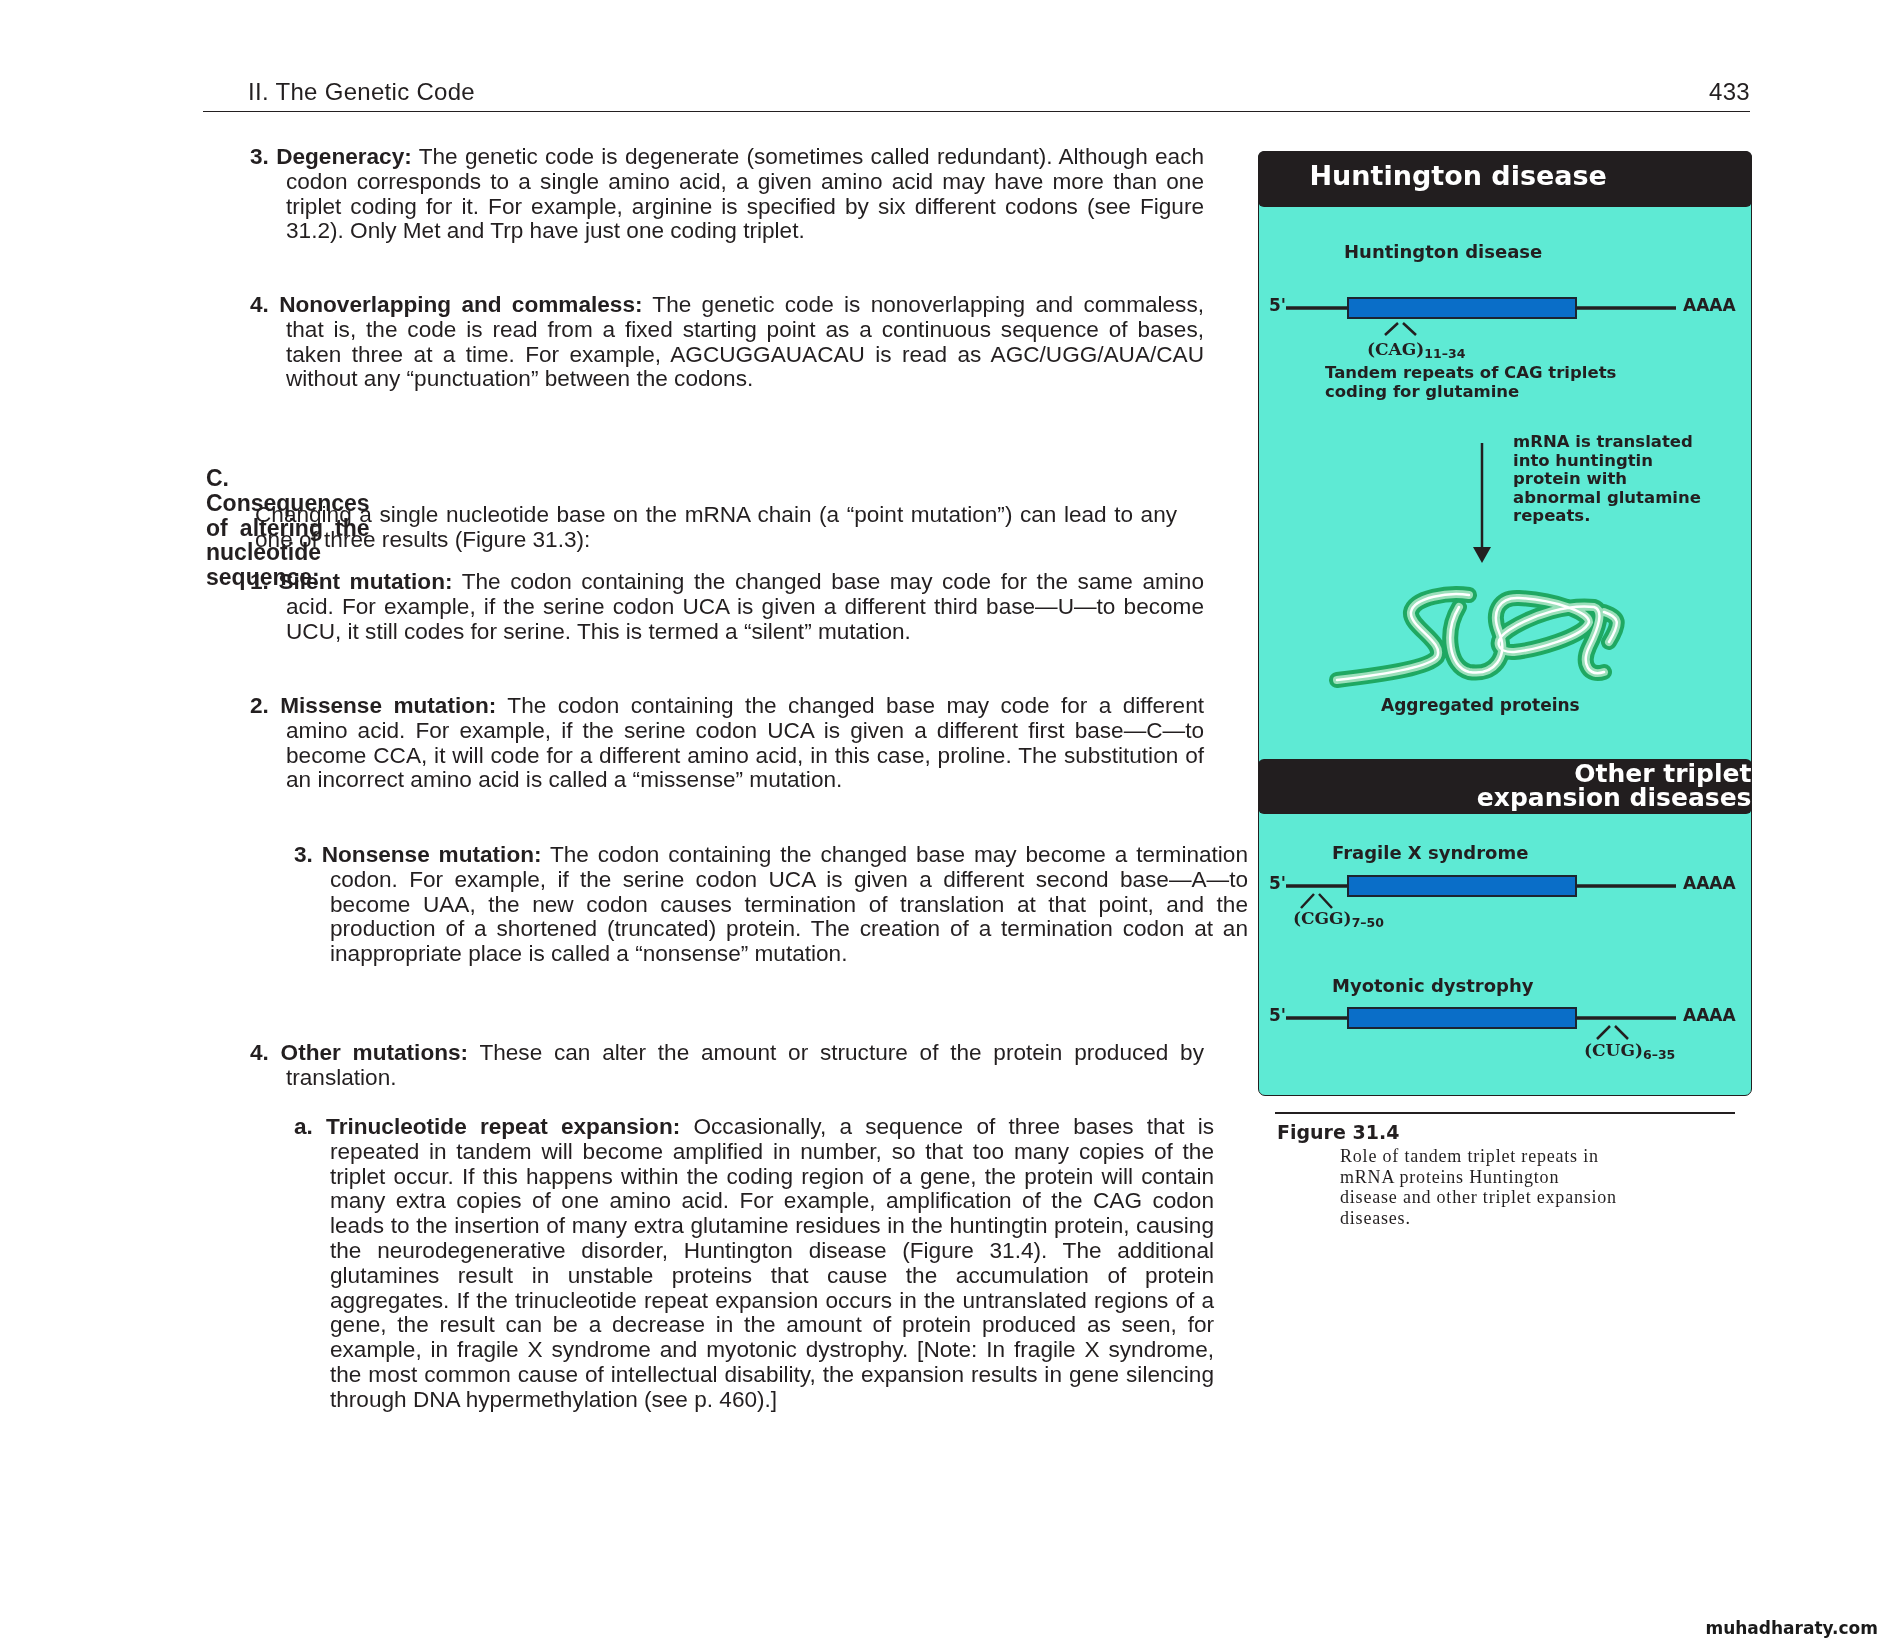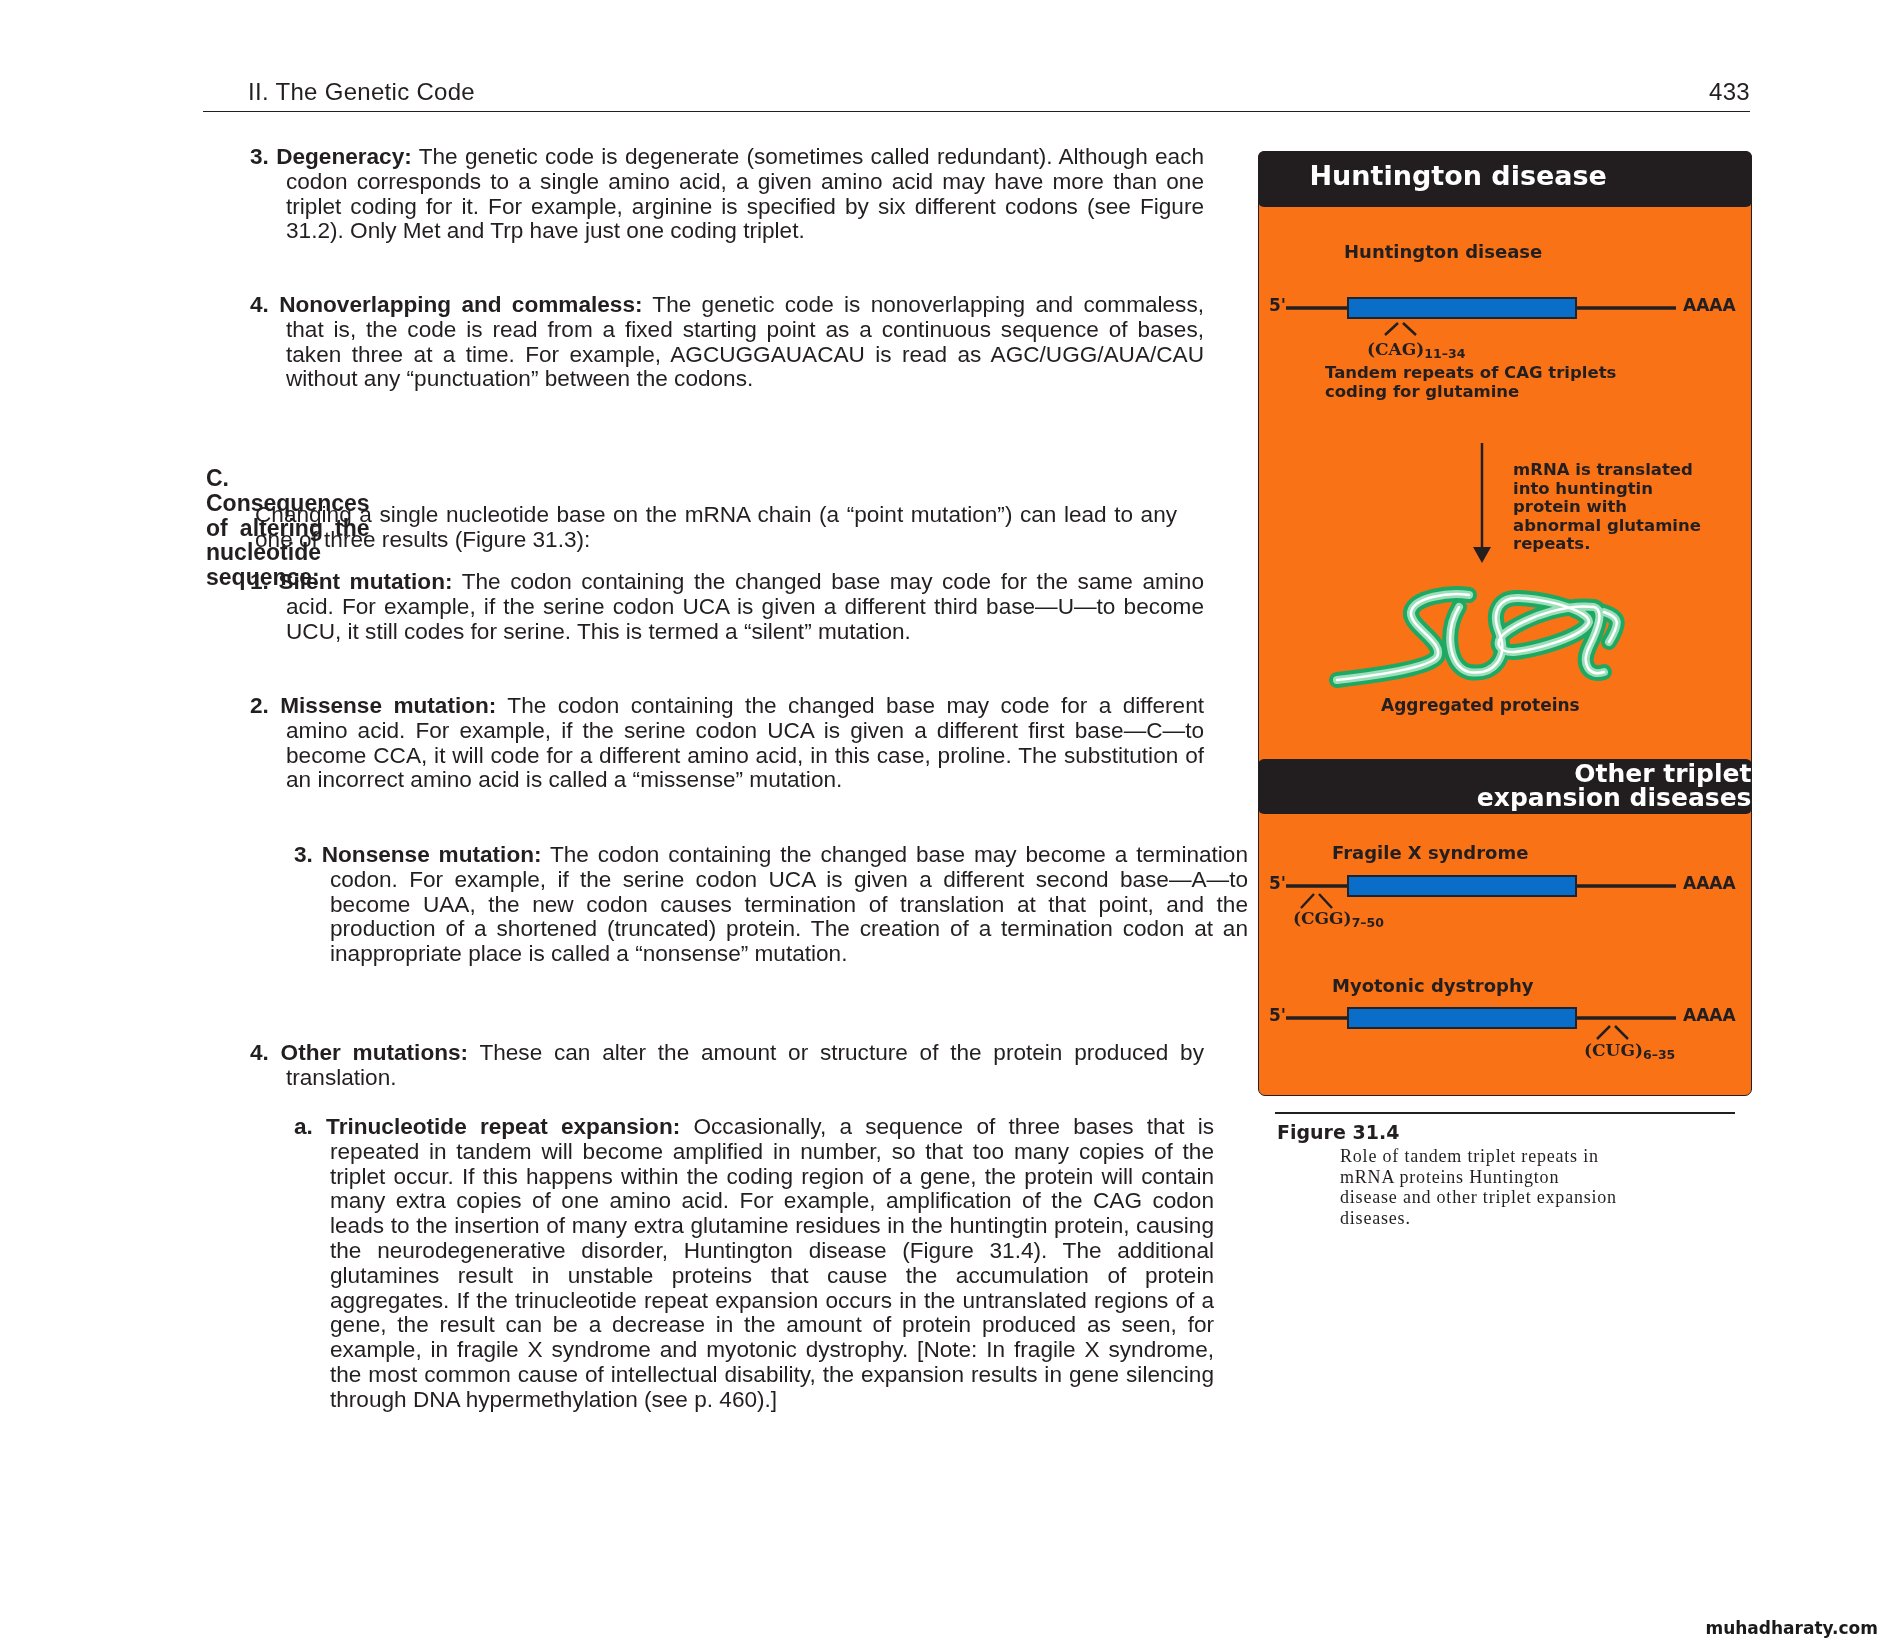--- a/index.html
+++ b/index.html
@@ -11,21 +11,21 @@
     #head-rule { left: 203px; top: 111px; width: 1547px; height: 0; border-top: 1.5px solid #231f20; }
 
     .body-text { font-family: "Liberation Sans", sans-serif; font-size: 22.6px; line-height: 24.8px; color: #231f20; text-align: justify; transform-origin: 0 0; }
     .body-text b { font-weight: bold; }
     .para { position: absolute; width: 918px; }
     .hang { padding-left: 36px; text-indent: -36px; }
 
     #section-c { left: 206px; top: 466px; font-family: "Liberation Sans", sans-serif; font-weight: bold; font-size: 23px; color: #231f20; }
 
     
-    #panel { left: 1258px; top: 151px; width: 494px; height: 945px; background: #f97316; border: 1.5px solid #231f20; border-radius: 7px; box-sizing: border-box; }
+    #panel { left: 1258px; top: 151px; width: 494px; height: 945px; background: #5eead4; border: 1.5px solid #231f20; border-radius: 7px; box-sizing: border-box; }
     .panel-hdr { position: absolute; left: -1.5px; width: 494px; background: #221e1f; color: #ffffff; font-family: "DejaVu Sans", sans-serif; font-weight: bold; text-align: right; border-radius: 6px; }
     #hdr1 { top: -1.5px; height: 56px; font-size: 27px; line-height: 50px; text-align: left; padding-left: 52px; box-sizing: border-box; }
     #hdr2 { top: 607px; height: 55px; font-size: 25px; line-height: 24px; padding-top: 3px; box-sizing: border-box; }
     .fig-lbl { position: absolute; font-family: "DejaVu Sans", sans-serif; font-weight: bold; font-size: 18px; color: #231f20; white-space: nowrap; }
     .fig-note { position: absolute; font-family: "DejaVu Sans", sans-serif; font-weight: bold; font-size: 16.5px; line-height: 18.5px; color: #231f20; }
     .repeat { position: absolute; font-family: "DejaVu Serif", serif; font-weight: bold; font-size: 17px; color: #231f20; white-space: nowrap; }
     .repeat sub { font-family: "DejaVu Sans", sans-serif; font-size: 12.5px; vertical-align: -3px; }
 
     #caption-rule { left: 1275px; top: 1112px; width: 460px; border-top: 2px solid #231f20; }
     #caption-title { left: 1277px; top: 1121px; font-family: "DejaVu Sans", sans-serif; font-weight: bold; font-size: 19px; color: #231f20; }
@@ -115,21 +115,21 @@
 
   <div class="fig-lbl" style="left:10px;top:143px;font-size:17px;">5'</div>
   <div class="fig-lbl" style="left:424px;top:143px;font-size:17px;">AAAA</div>
 
   <div class="repeat" style="left:108px;top:187px;"><span>(CAG)</span><sub>11–34</sub></div>
   <div class="fig-note" style="left:66px;top:212px;">
     <div>Tandem repeats of CAG triplets</div>
     <div>coding for glutamine</div>
   </div>
 
-  <div class="fig-note" style="left:254px;top:281px;margin-top:28px;">
+  <div class="fig-note" style="left:254px;top:281px;">
     <div>mRNA is translated</div>
     <div>into huntingtin</div>
     <div>protein with</div>
     <div>abnormal glutamine</div>
     <div>repeats.</div>
   </div>
 
   <div class="fig-lbl" style="left:122px;top:543px;font-size:17px;">Aggregated proteins</div>
 
   <div id="hdr2" class="panel-hdr">

